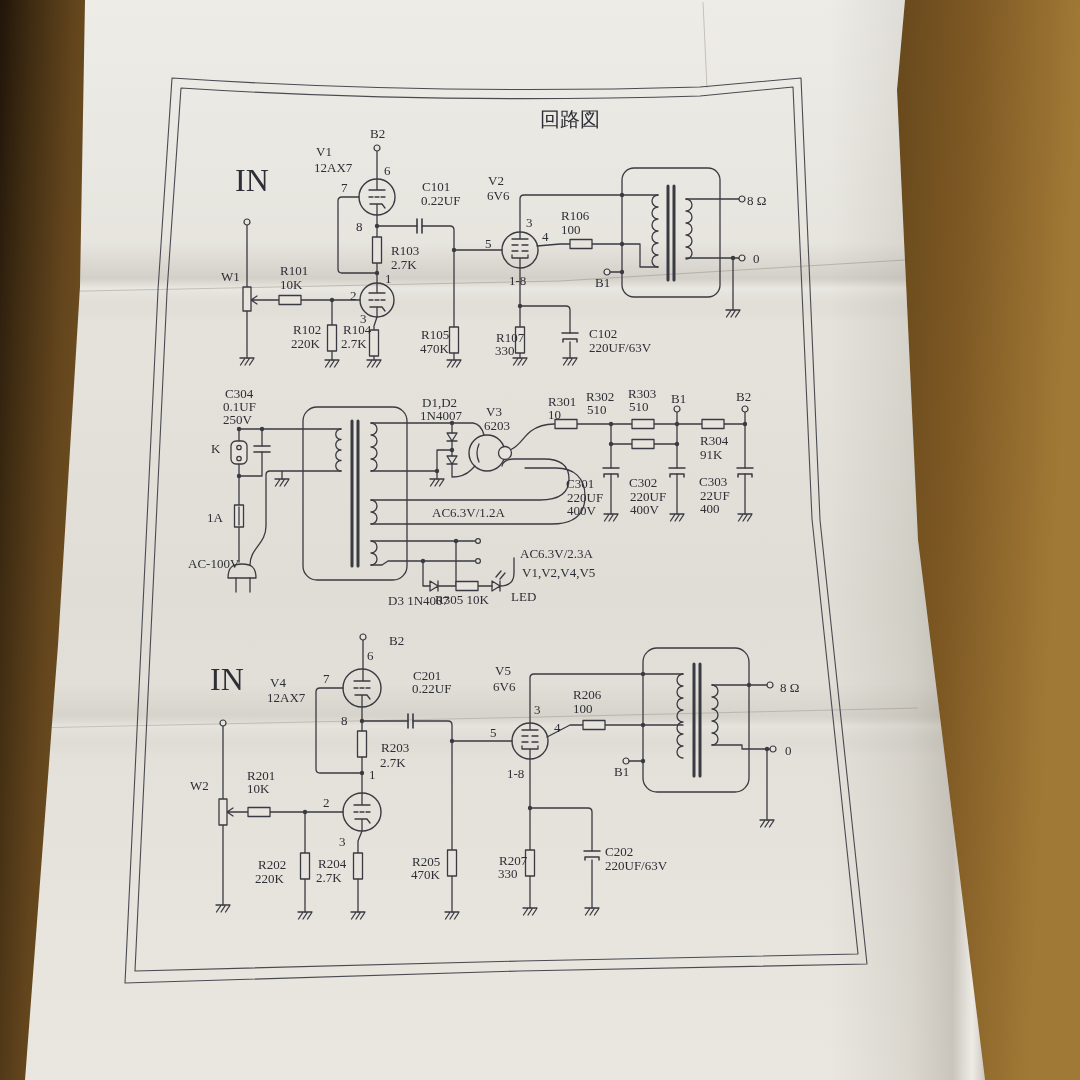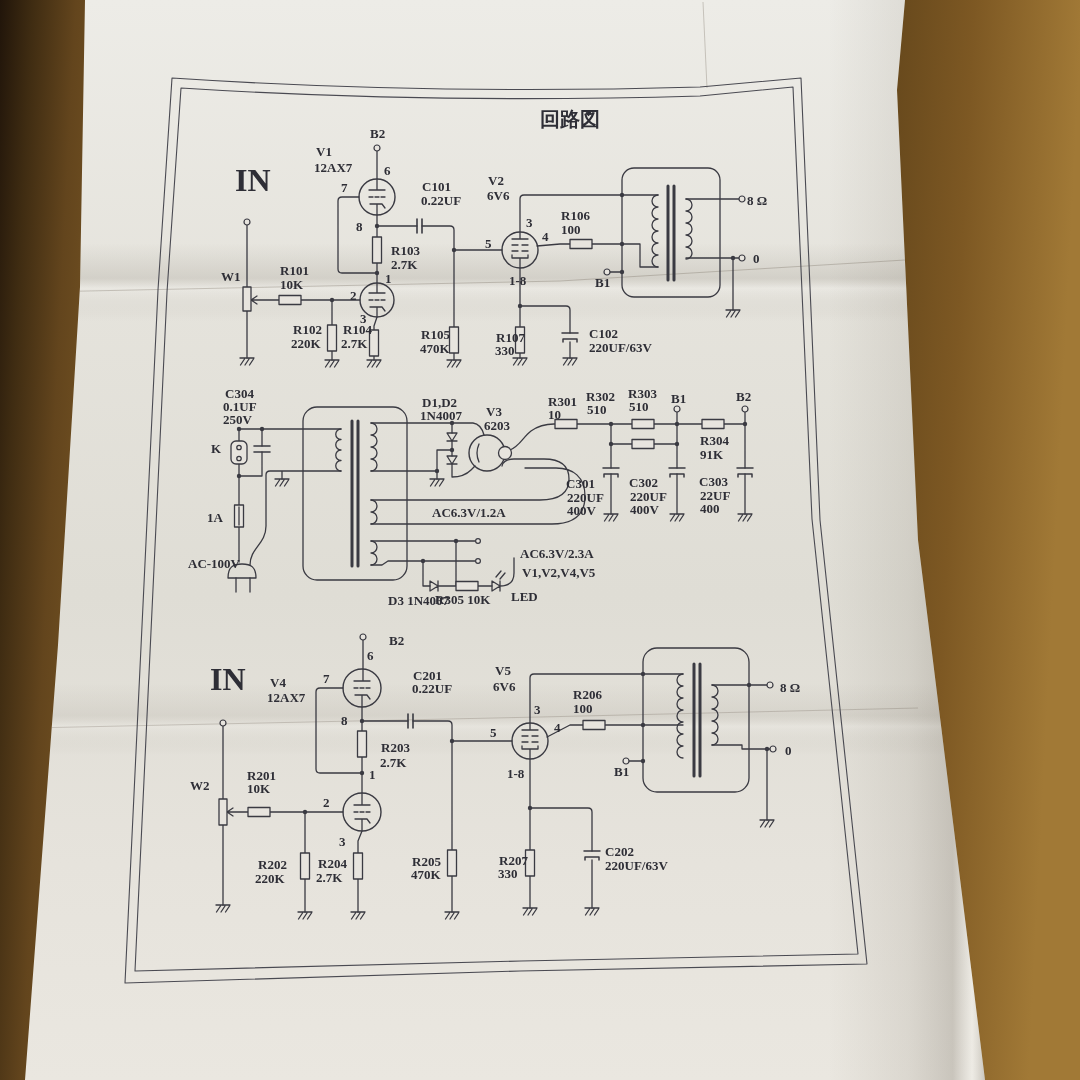--- a/index.html
+++ b/index.html
@@ -1,17 +1,17 @@
 <!DOCTYPE html>
 <html><head>
 <meta charset="utf-8">
 <style>
   html,body{margin:0;padding:0;background:#241809;}
   .stage{position:relative;width:1080px;height:1080px;overflow:hidden;
-         font-family:"Liberation Serif", serif;font-weight:bold;}
+         font-family:"Liberation Serif", serif;}
   svg{position:absolute;inset:0;display:block;}
   #labels-layer text{fill:#2e2e36;font-family:"Liberation Serif", serif;}
 </style>
 </head>
 <body>
 
 <div class="stage">
 <svg viewBox="0 0 1080 1080" width="1080" height="1080">
   <defs>
     <linearGradient id="wood" x1="0" y1="0" x2="1" y2="0.05">

